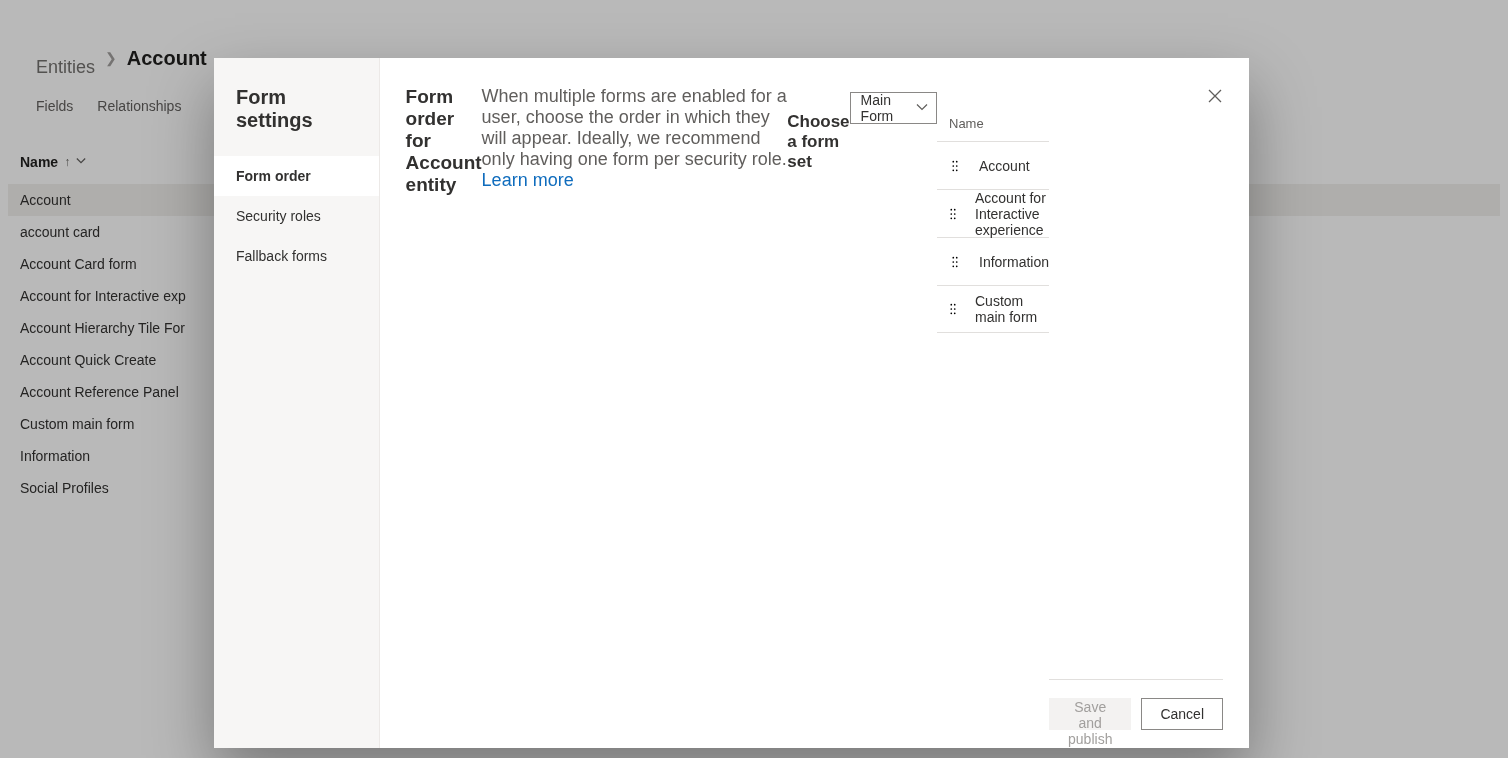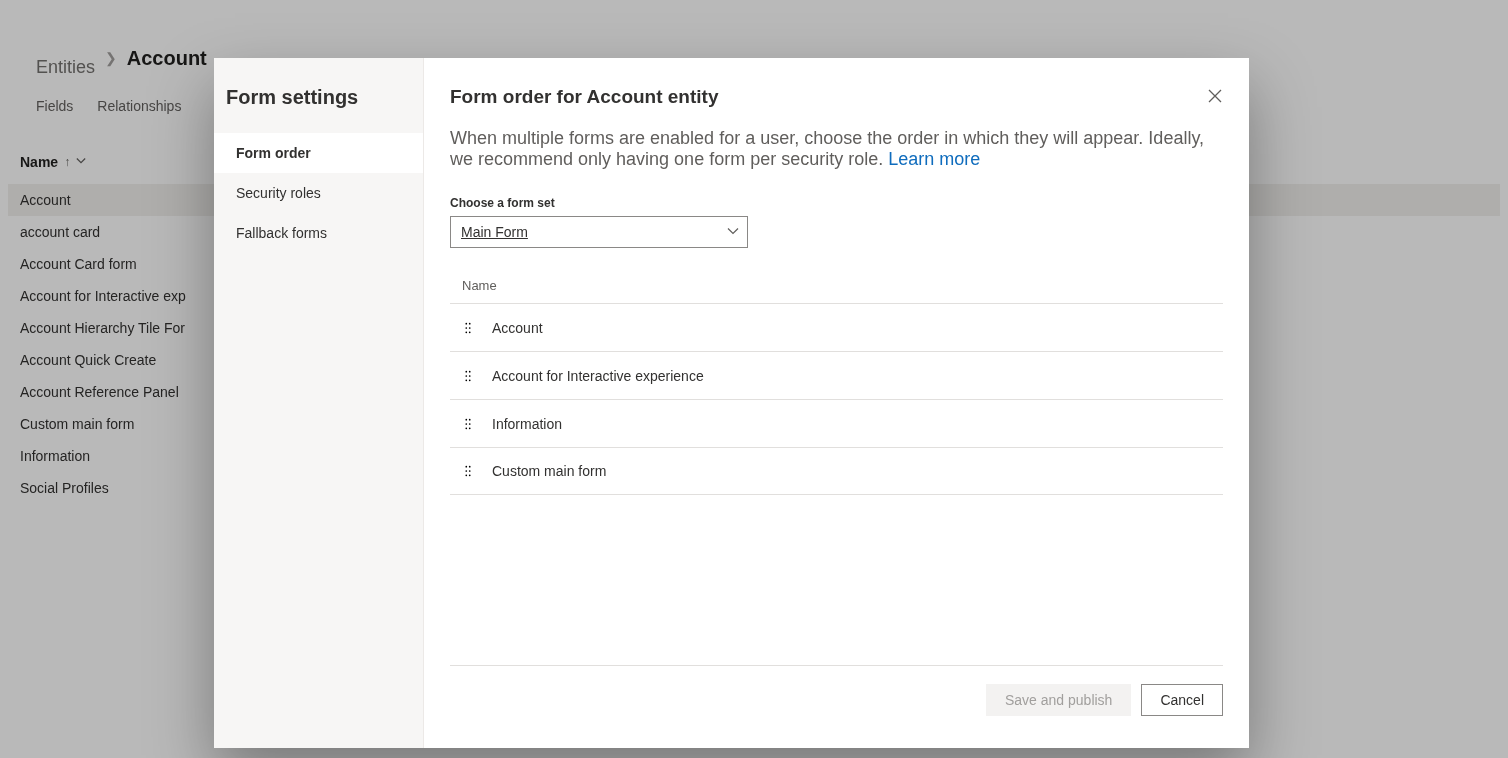--- a/index.html
+++ b/index.html
@@ -33,34 +33,34 @@
   .rows .row.selected{background:var(--selected);}
 
   
   .scrim{position:absolute;inset:0;background:var(--scrim);}
 
   
   .dialog{position:absolute;left:214px;top:58px;width:1035px;height:690px;
           background:#fff;display:flex;box-shadow:0 28px 60px rgba(0,0,0,.35);}
 
   .side{width:210px;background:var(--side);border-right:1px solid #ece9e7;padding-top:28px;}
-  .side h2{margin:0 22px 24px 12px;font-size:20px;font-weight:600;}
+  .side h2{margin:0 22px 24px 22px;font-size:20px;font-weight:600;}
   .side-item{padding:12px 22px;font-size:14px;color:var(--text);cursor:pointer;}
   .side-item.active{background:#fff;font-weight:600;}
 
-  .pane{flex:1;display:flex;flex-direction:column;padding:28px 26px 32px 26px;position:relative;}
+  .pane{flex:1;display:flex;flex-direction:row;padding:28px 26px 18px 26px;position:relative;}
   .pane h3{margin:0 0 20px 0;font-size:19px;font-weight:600;}
   .close{position:absolute;top:22px;right:18px;width:32px;height:32px;border:none;background:transparent;color:#605e5c;display:flex;align-items:center;justify-content:center;font-size:16px;cursor:pointer;}
   .close svg{width:14px;height:14px;}
 
   .desc{font-size:18px;line-height:21px;color:var(--text2);max-width:770px;}
   .learn{color:#0f6cbd;cursor:pointer;}
 
-  .label14{font-size:12px;font-weight:600;margin-top:26px;}
-  .select{margin-top:6px;position:relative;width:298px;height:32px;border:1px solid var(--border-strong);display:flex;align-items:center;padding:0 10px;font-size:14px;background:#fff;cursor:pointer;text-decoration:underline;}
+  .label14{font-size:17px;font-weight:600;margin-top:26px;}
+  .select{margin-top:6px;position:relative;width:298px;height:32px;border:1px solid var(--border-strong);display:flex;align-items:center;padding:0 10px;font-size:14px;background:#fff;cursor:pointer;}
   .select .chev{position:absolute;right:8px;top:50%;transform:translateY(-50%);}
   .select .chev svg{width:12px;height:12px;}
 
   .tbl{margin-top:22px;}
   .tbl-hd{padding:8px 6px 10px 12px;font-size:13px;color:var(--text2);}
   .form-row{display:flex;align-items:center;height:48px;border-top:1px solid var(--border);padding-left:12px;gap:18px;}
   .form-row:last-child{border-bottom:1px solid var(--border);}
   .grip{width:12px;display:flex;align-items:center;justify-content:center;color:#9e9c9a;cursor:grab;}
   .grip svg{width:8px;height:12px;}
   .form-name{font-size:14px;color:var(--text);}

